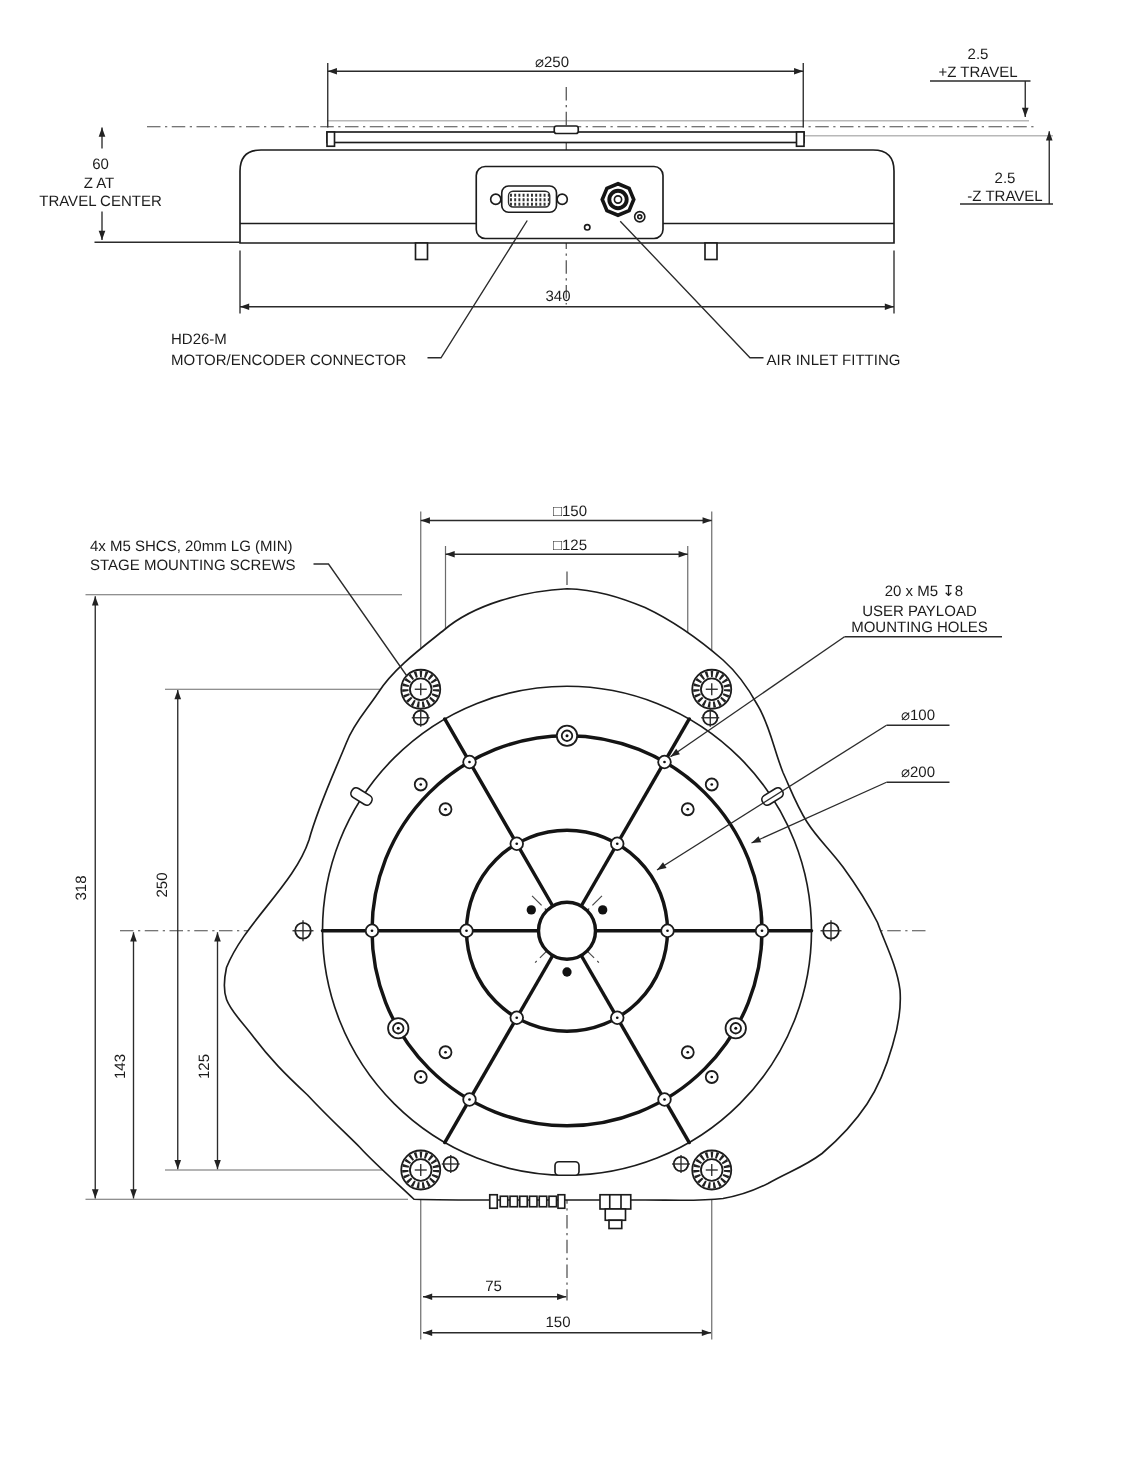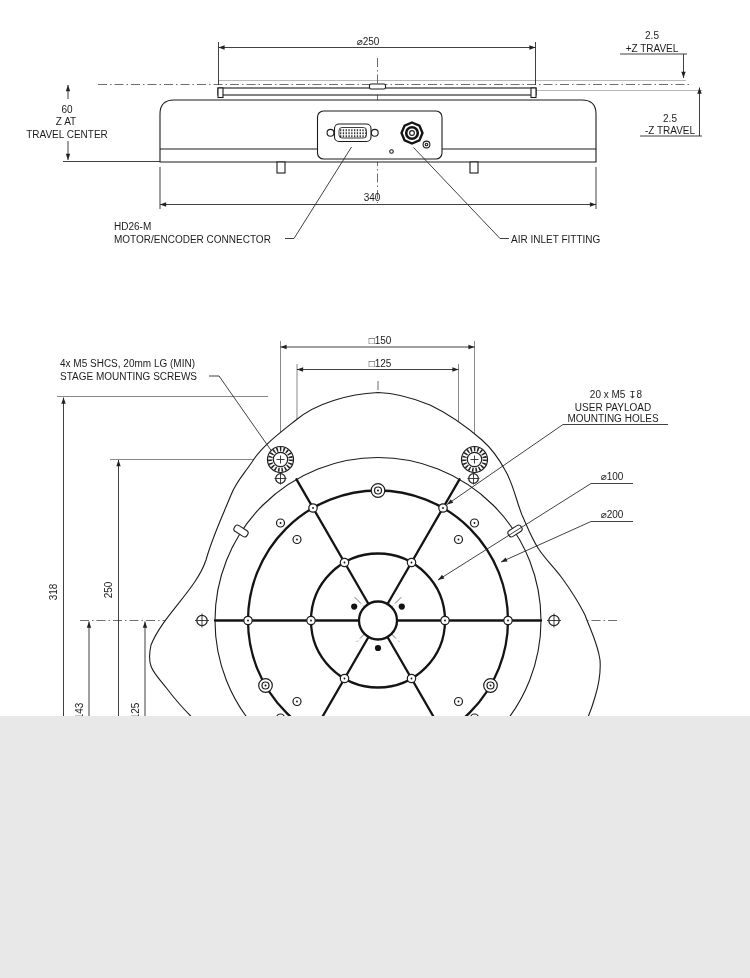--- a/index.html
+++ b/index.html
@@ -1,17 +1,17 @@
 <!DOCTYPE html>
 <html><head>
 <meta charset="utf-8">
 <style>
   html,body{margin:0;padding:0;background:#e8e8e8;}
   .sheet{
-    width:750px;height:716px;background:#ffffff;position:relative;margin:0 auto;
+    width:750px;height:978px;background:#ffffff;position:relative;margin:0 auto;
     font-family:"Liberation Sans","DejaVu Sans",sans-serif;
   }
   svg{display:block;}
   text{
     font-family:"Liberation Sans","DejaVu Sans",sans-serif;
     font-size:10px;fill:#1c1c1c;
   }
   .t-mid{text-anchor:middle;}
   .t-start{text-anchor:start;}
   .outline{stroke:#1c1c1c;stroke-width:1.1;fill:none;}

